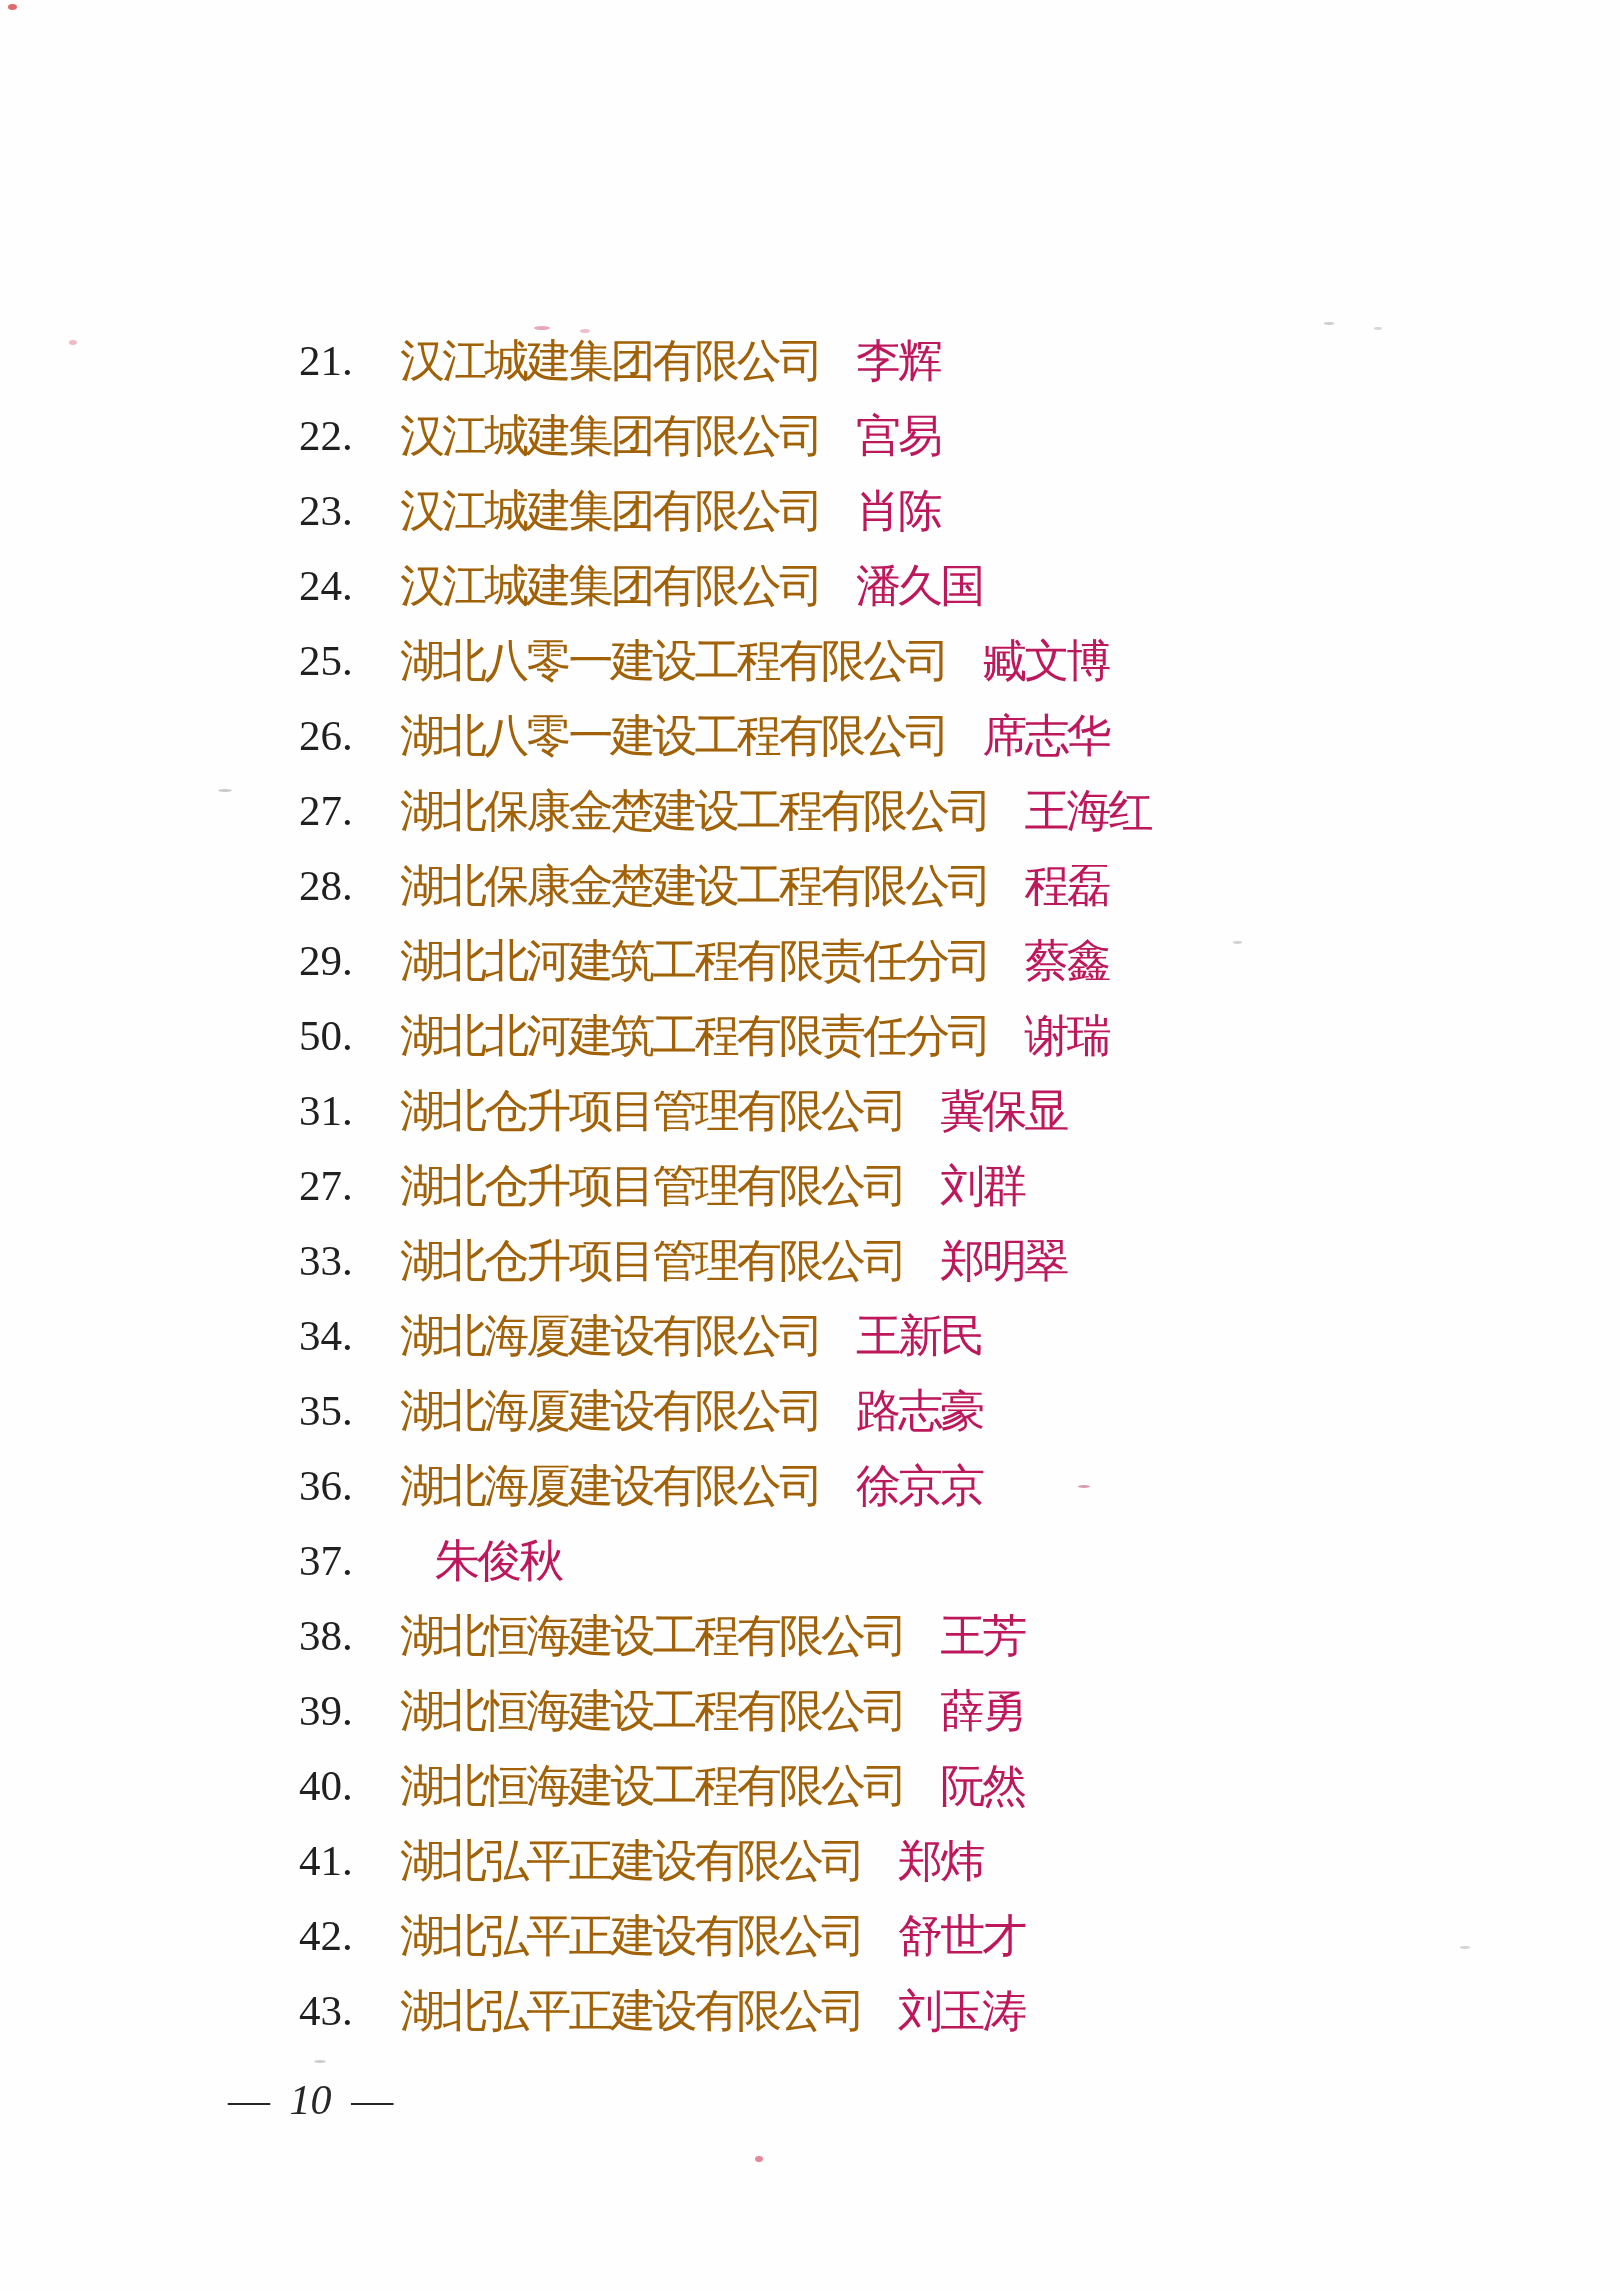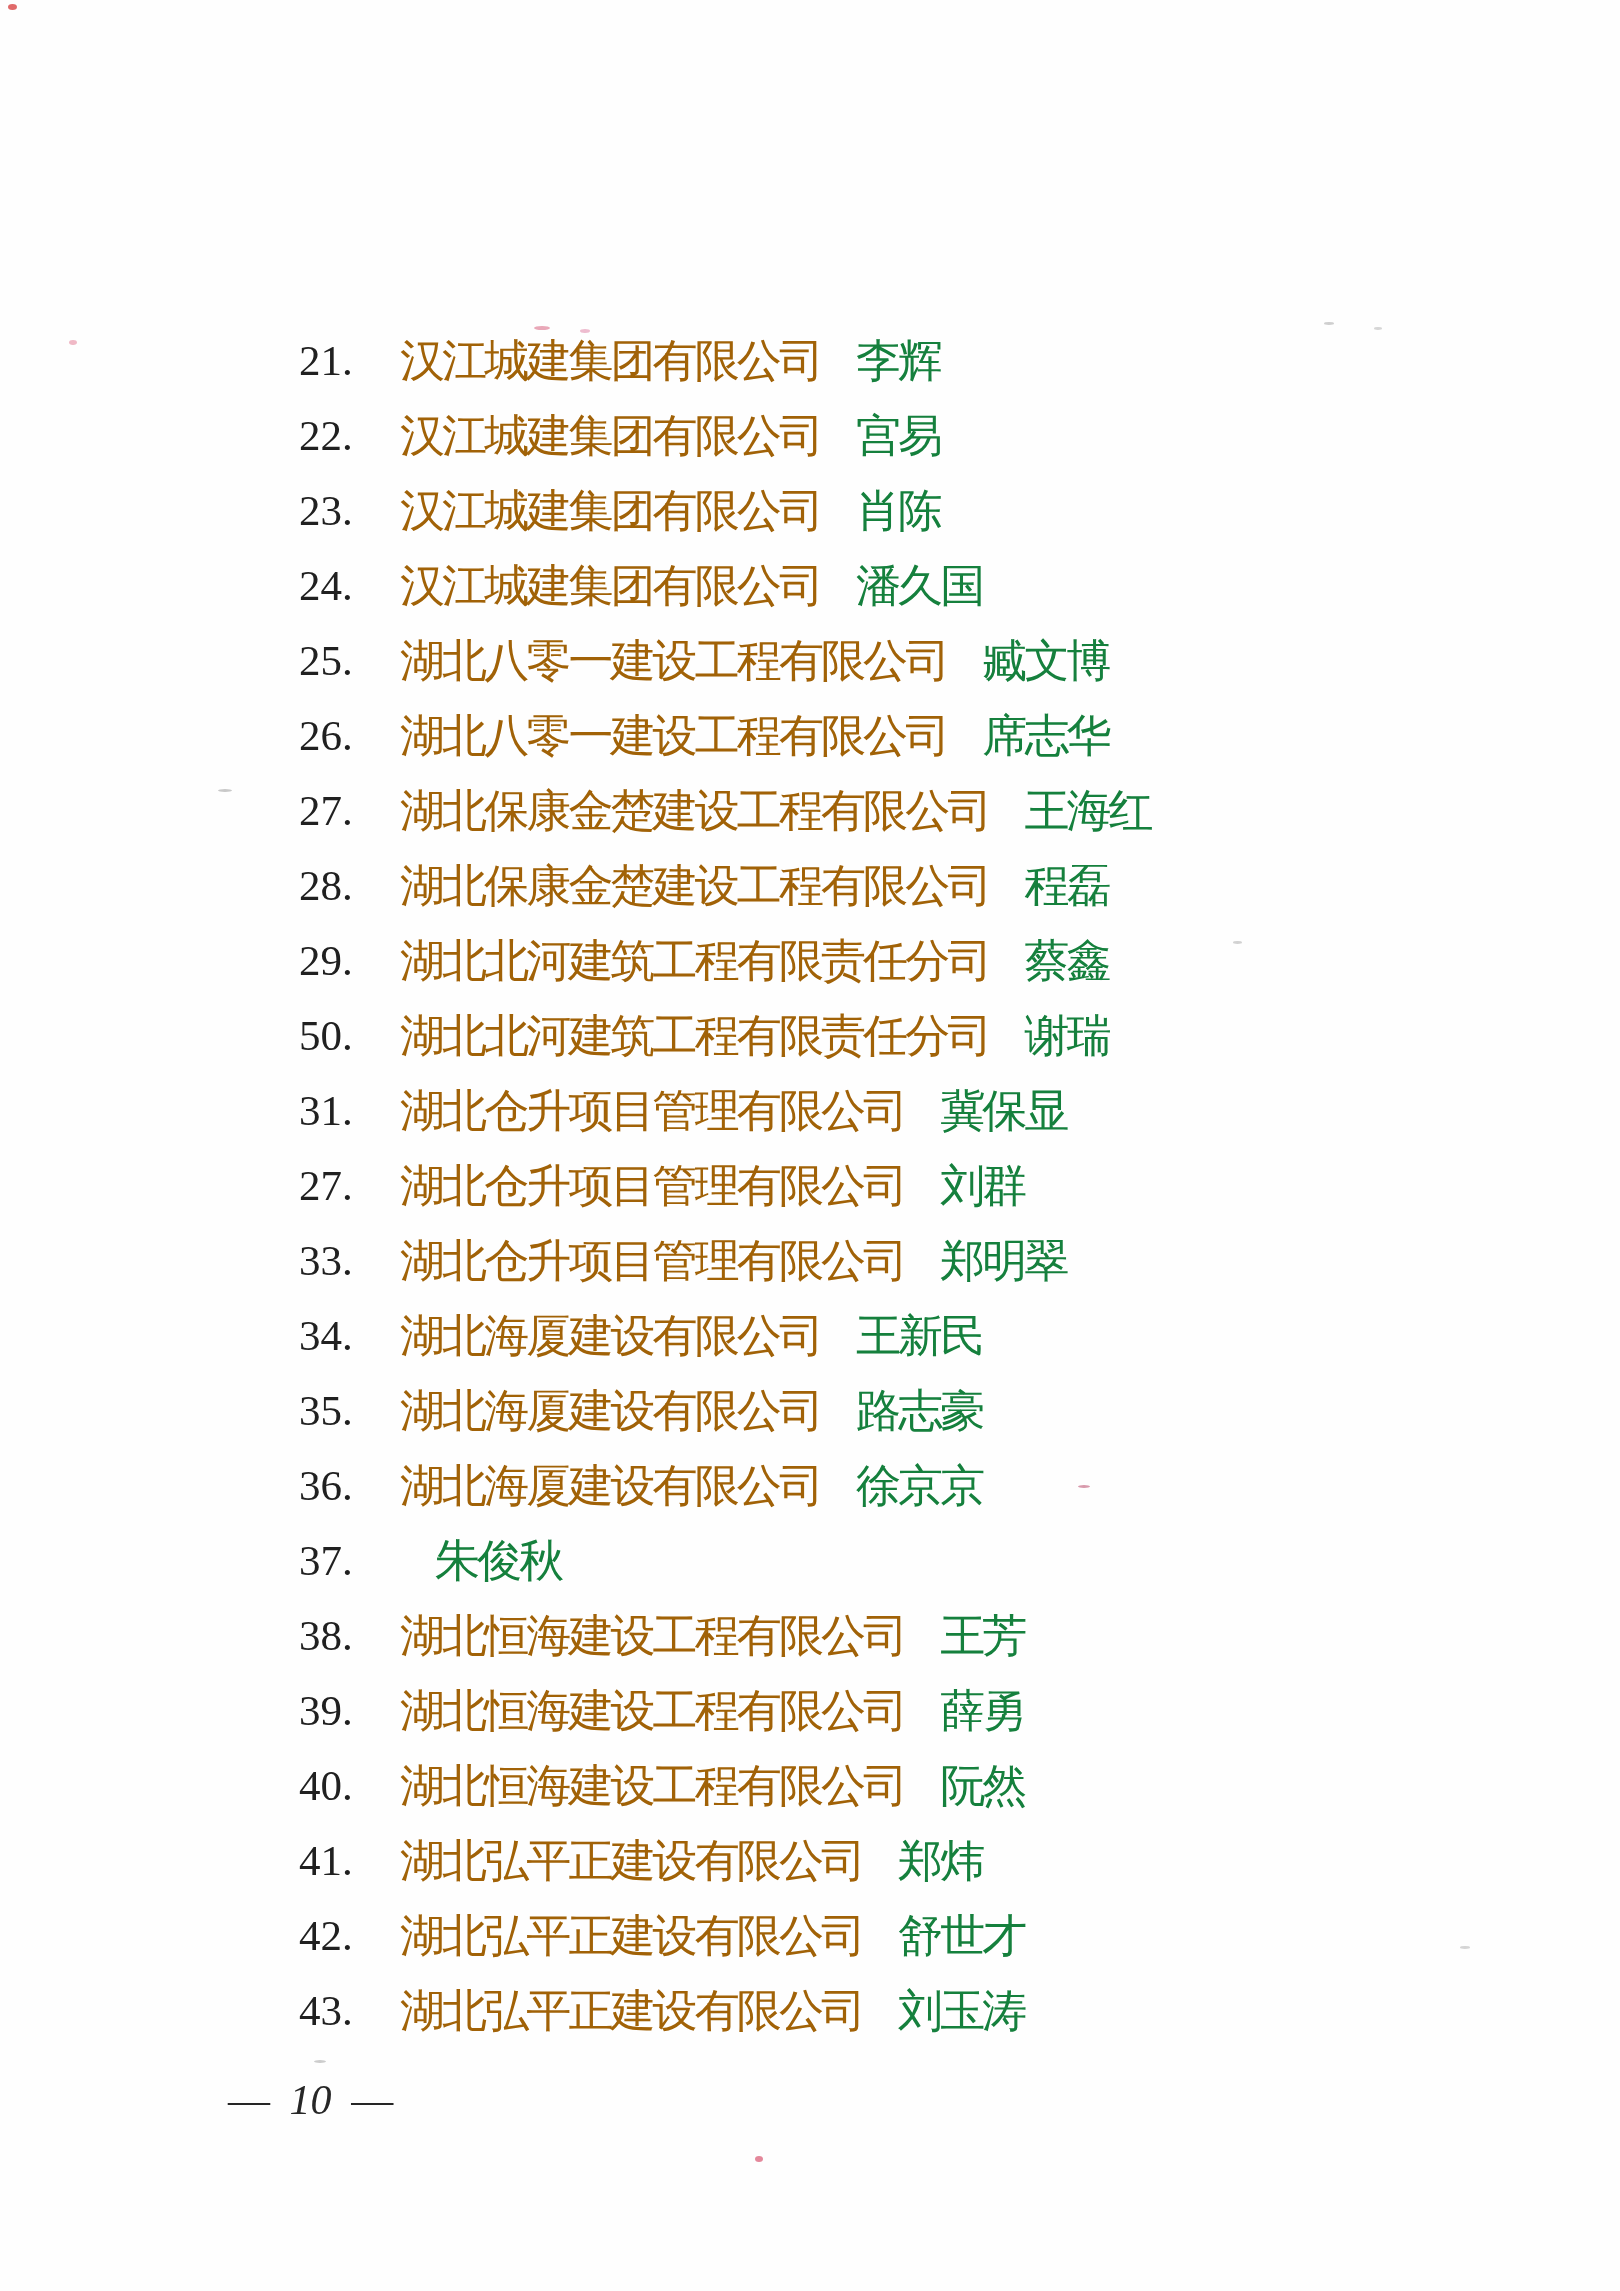--- a/index.html
+++ b/index.html
@@ -34,21 +34,21 @@
   }
   .company {
     font-size: 45px;
     letter-spacing: -2.9px;
     color: #a16207;
   }
   .person {
     margin-left: 35px;
     font-size: 45px;
     letter-spacing: -2.9px;
-    color: #15803d;
+    color: #be185d;
   }
   .footer {
     position: absolute;
     left: 228px;
     top: 2076px;
     display: flex;
     align-items: center;
     font-size: 42px;
     color: #262626;
   }

